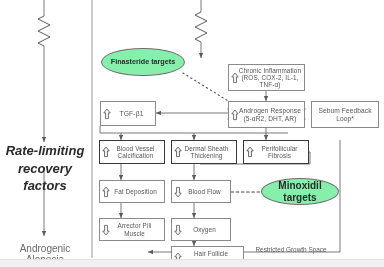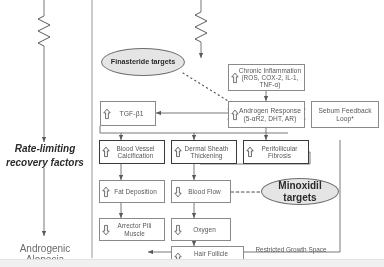--- a/index.html
+++ b/index.html
@@ -9,21 +9,21 @@
   svg.layer{position:absolute;left:0;top:0;width:384px;height:267px;overflow:visible;}
   .box{position:absolute;box-sizing:border-box;background:#ffffff;
        border:1px solid #8a8a8a;display:flex;align-items:center;
        justify-content:center;text-align:center;line-height:1.12;
        color:#555;letter-spacing:.1px;}
   .box.thick{border:1.4px solid #3a3a3a;}
   .box .txt{display:block;padding:0 2px 0 9px;}
   .arrowglyph{position:absolute;left:2px;top:50%;transform:translateY(-50%);
        width:8px;height:11px;}
   .ellipse{position:absolute;box-sizing:border-box;border:1px solid #6f6f6f;
-       border-radius:50%;background:#e5e5e5;display:flex;align-items:center;
+       border-radius:50%;background:#86efac;display:flex;align-items:center;
        justify-content:center;text-align:center;font-weight:bold;color:#2b2b2b;
        line-height:1.2;}
   .plain{position:absolute;text-align:center;color:#6a6a6a;}
   .italicbold{font-style:italic;font-weight:bold;color:#2b2b2b;}
   .footstrip{position:absolute;left:0;bottom:0;width:384px;height:7px;
        background:#f0f0f0;border-top:1px solid #e2e2e2;}
 </style>
 </head>
 <body>
 
@@ -84,21 +84,21 @@
     </g>
 
     <g stroke="#4a4a4a" fill="none" stroke-width="1.1" stroke-linecap="round">
       <line x1="183" y1="73" x2="233" y2="104" stroke-dasharray="1.2 3.4"></line>
       <line x1="228" y1="109" x2="305" y2="109" stroke-dasharray="1.6 2.6" marker-end="url(#ahd)"></line>
       <line x1="305" y1="119" x2="228" y2="119" stroke-dasharray="1.6 2.6" marker-end="url(#ahd)"></line>
       <line x1="231" y1="192" x2="262" y2="192" stroke-dasharray="2.6 2.6"></line>
     </g>
   </svg>
 
-  <div class="plain italicbold" style="left:0;top:142px;width:90px;font-size:10px;line-height:1.35;">
+  <div class="plain italicbold" style="left:0;top:142px;width:90px;font-size:13px;line-height:1.35;">
     <span>Rate-limiting recovery factors</span>
   </div>
 
   <div class="plain" style="left:0;top:243px;width:90px;font-size:10px;">
     <span>Androgenic Alopecia</span>
   </div>
 
   <div class="ellipse" style="left:101px;top:48px;width:84px;height:28px;font-size:7.2px;">
     <span>Finasteride targets</span>
   </div>

